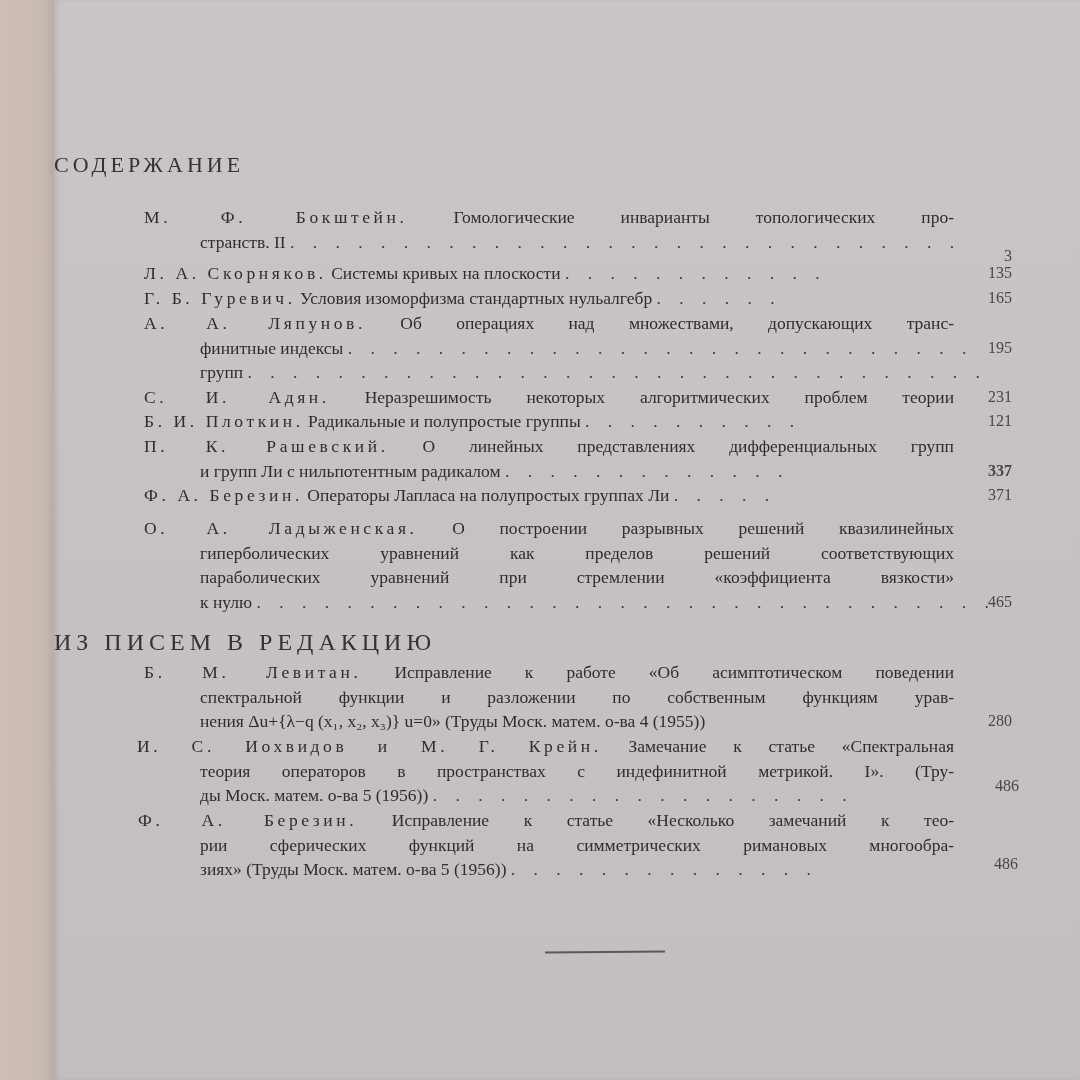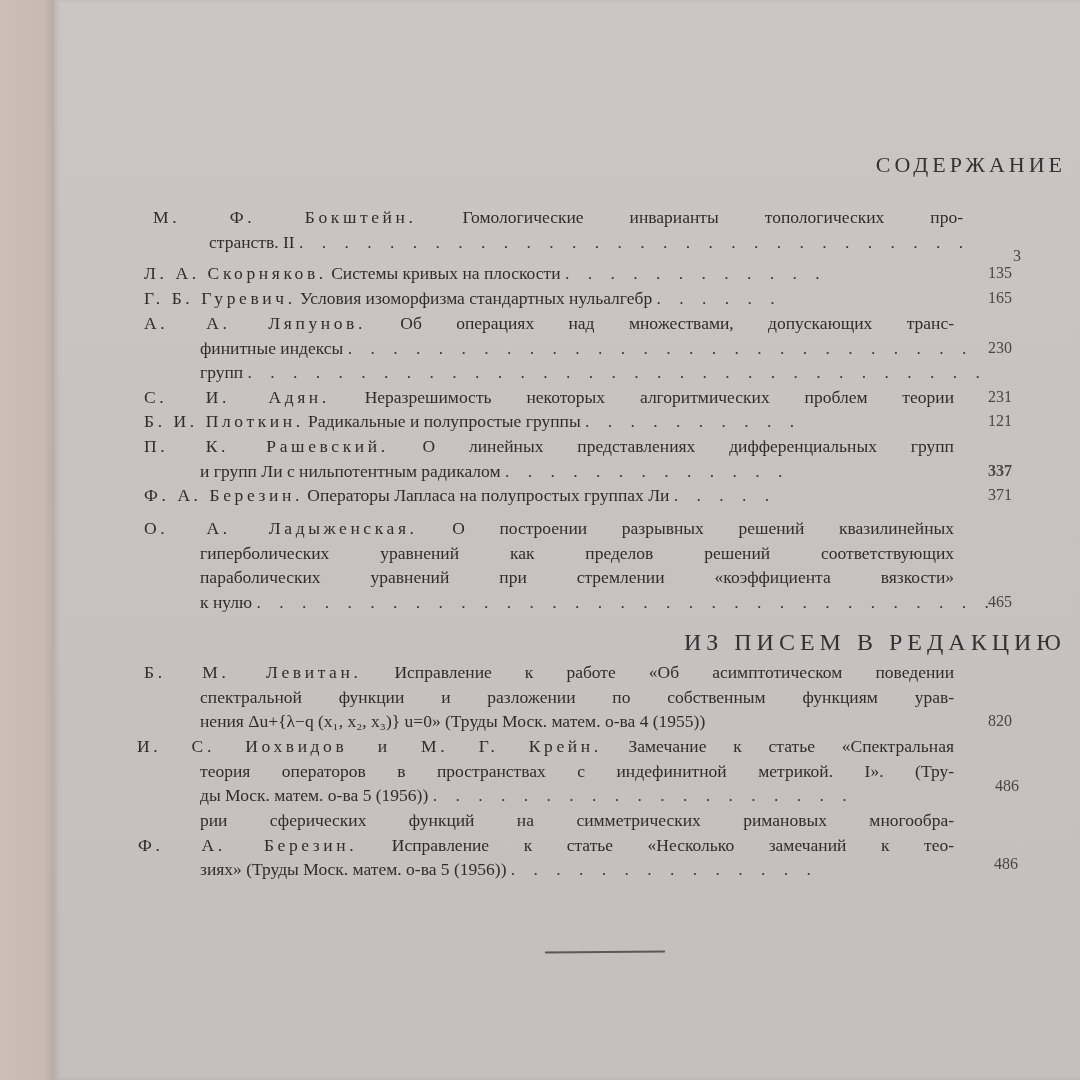--- a/index.html
+++ b/index.html
@@ -12,21 +12,21 @@
   .left-page {
     position:absolute; left:0; top:0; width:54px; height:1080px;
     background:linear-gradient(90deg,#cdbfb8 0%,#c8bab3 80%,#b9aca6 100%);
   }
   .page {
     position:absolute; left:54px; top:0; width:1026px; height:1080px;
     background:linear-gradient(180deg,#cbc6c5 0%,#c7c2c1 50%,#c4bfbe 100%);
     box-shadow: inset 3px 0 4px rgba(0,0,0,0.08);
   }
   .heading {
-    position:absolute; left:0; width:1012px; text-align:right;
+    position:absolute; left:0; width:1012px; text-align:left;
     font-family:"Liberation Serif", serif;
     letter-spacing:4px; color:#333;
   }
   .h-main { top:152px; font-size:22px; }
   .h-sub  { top:629px; font-size:24px; letter-spacing:5px; }
   .entry {
     position:absolute; left:90px; width:810px;
     font-family:"Liberation Serif", serif;
     font-size:17.5px; line-height:24.5px; color:#2f2c2d;
   }
@@ -46,21 +46,21 @@
 </style>
 </head>
 <body>
 
 <div class="left-page"></div>
 
 <div class="page">
 
   <div class="heading h-main">СОДЕРЖАНИЕ</div>
 
-  <div class="entry" style="top:205px;margin-left:9px;">
+  <div class="entry" style="top:205px;">
     <div class="line just">
       <span class="author">М. Ф. Бокштейн.</span>
       <span>Гомологические инварианты топологических про-</span>
     </div>
     <div class="line cont">
       <span>странств. II</span>
       <span class="dots"> . . . . . . . . . . . . . . . . . . . . . . . . . . . . . .</span>
     </div>
     <div class="pnum" style="top:39px;">3</div>
   </div>
@@ -85,21 +85,21 @@
 
   <div class="entry" style="top:311px;">
     <div class="line just">
       <span class="author">А. А. Ляпунов.</span>
       <span>Об операциях над множествами, допускающих транс-</span>
     </div>
     <div class="line cont">
       <span>финитные индексы</span>
       <span class="dots"> . . . . . . . . . . . . . . . . . . . . . . . . . . . .</span>
     </div>
-    <div class="pnum" style="top:24.5px;">230</div>
+    <div class="pnum" style="top:24.5px;">195</div>
   </div>
 
   <div class="entry" style="top:360px;">
     <div class="line cont">
       <span>групп</span>
       <span class="dots"> . . . . . . . . . . . . . . . . . . . . . . . . . . . . . . . . .</span>
     </div>
     <div class="line just">
       <span class="author">С. И. Адян.</span>
       <span>Неразрешимость некоторых алгоритмических проблем теории</span>
@@ -161,45 +161,45 @@
     <div class="line just">
       <span class="author">Б. М. Левитан.</span>
       <span>Исправление к работе «Об асимптотическом поведении</span>
     </div>
     <div class="line cont just">
       <span>спектральной функции и разложении по собственным функциям урав-</span>
     </div>
     <div class="line cont">
       <span>нения Δu+{λ−q (x₁, x₂, x₃)} u=0» (Труды Моск. матем. о-ва 4 (1955))</span>
     </div>
-    <div class="pnum" style="top:49px;">820</div>
+    <div class="pnum" style="top:49px;">280</div>
   </div>
 
   <div class="entry" style="top:734px; left:83px; width:817px;">
     <div class="line just">
       <span class="author">И. С. Иохвидов и М. Г. Крейн.</span>
       <span>Замечание к статье «Спектральная</span>
     </div>
     <div class="line cont just" style="padding-left:63px;">
       <span>теория операторов в пространствах с индефинитной метрикой. I». (Тру-</span>
     </div>
     <div class="line cont" style="padding-left:63px;">
       <span>ды Моск. матем. о-ва 5 (1956))</span>
       <span class="dots"> . . . . . . . . . . . . . . . . . . .</span>
     </div>
     <div class="pnum" style="top:40px; right:-65px;">486</div>
   </div>
 
   <div class="entry" style="top:808px; left:84px; width:816px;">
+    <div class="line just">
+      <span class="author">Ф. А. Березин.</span>
+      <span>Исправление к статье «Несколько замечаний к тео-</span>
+    </div>
     <div class="line cont just" style="padding-left:62px;">
       <span>рии сферических функций на симметрических римановых многообра-</span>
-    </div>
-    <div class="line just">
-      <span class="author">Ф. А. Березин.</span>
-      <span>Исправление к статье «Несколько замечаний к тео-</span>
     </div>
     <div class="line cont" style="padding-left:62px;">
       <span>зиях» (Труды Моск. матем. о-ва 5 (1956))</span>
       <span class="dots"> . . . . . . . . . . . . . .</span>
     </div>
     <div class="pnum" style="top:44px; right:-64px;">486</div>
   </div>
 
   <div class="divider"></div>
 </div>

